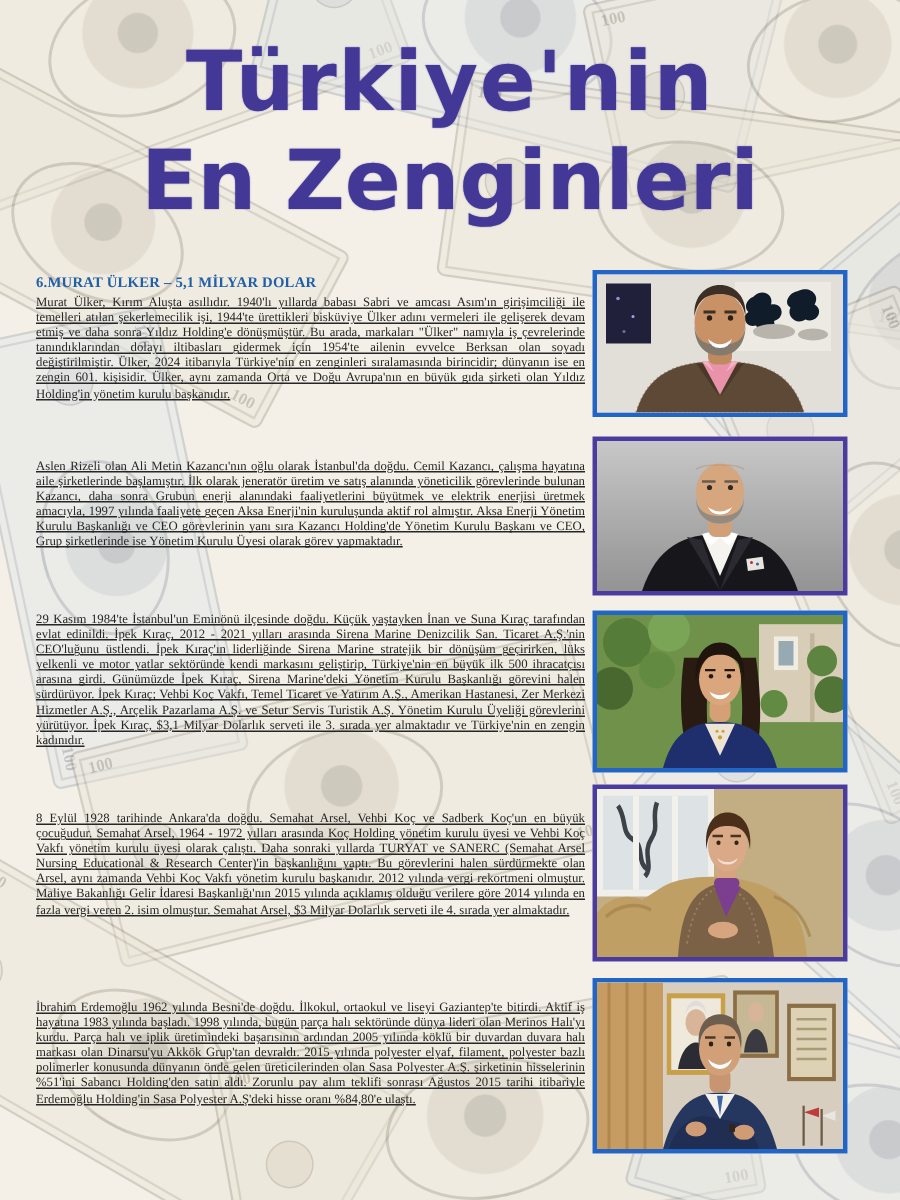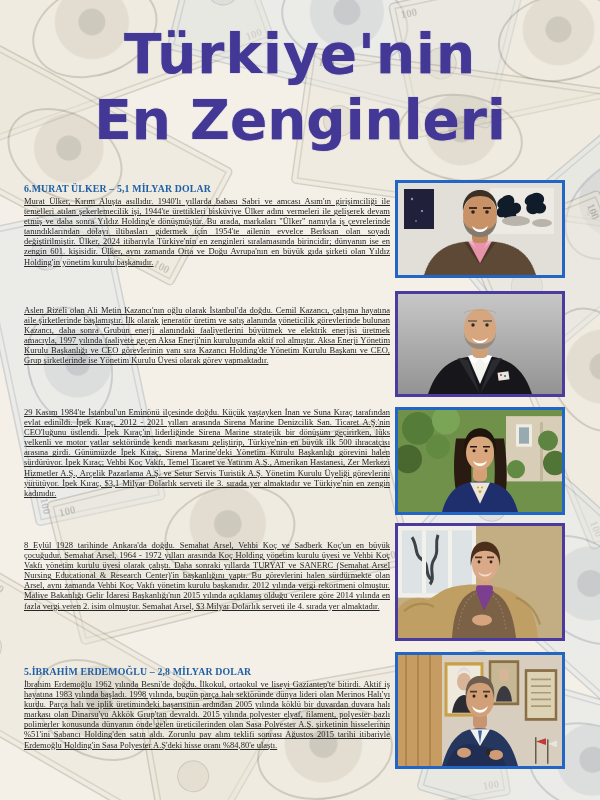--- a/index.html
+++ b/index.html
@@ -114,21 +114,20 @@
 
   <section class="sec" style="top:407px">
     <p>29 Kasım 1984'te İstanbul'un Eminönü ilçesinde doğdu. Küçük yaştayken İnan ve Suna Kıraç tarafından evlat edinildi. İpek Kıraç, 2012 - 2021 yılları arasında Sirena Marine Denizcilik San. Ticaret A.Ş.'nin CEO'luğunu üstlendi. İpek Kıraç'ın liderliğinde Sirena Marine stratejik bir dönüşüm geçirirken, lüks yelkenli ve motor yatlar sektöründe kendi markasını geliştirip, Türkiye'nin en büyük ilk 500 ihracatçısı arasına girdi. Günümüzde İpek Kıraç, Sirena Marine'deki Yönetim Kurulu Başkanlığı görevini halen sürdürüyor. İpek Kıraç; Vehbi Koç Vakfı, Temel Ticaret ve Yatırım A.Ş., Amerikan Hastanesi, Zer Merkezi Hizmetler A.Ş., Arçelik Pazarlama A.Ş. ve Setur Servis Turistik A.Ş. Yönetim Kurulu Üyeliği görevlerini yürütüyor. İpek Kıraç, $3,1 Milyar Dolarlık serveti ile 3. sırada yer almaktadır ve Türkiye'nin en zengin kadınıdır.</p>
   </section>
 
   <section class="sec" style="top:540px">
     <p>8 Eylül 1928 tarihinde Ankara'da doğdu. Semahat Arsel, Vehbi Koç ve Sadberk Koç'un en büyük çocuğudur. Semahat Arsel, 1964 - 1972 yılları arasında Koç Holding yönetim kurulu üyesi ve Vehbi Koç Vakfı yönetim kurulu üyesi olarak çalıştı. Daha sonraki yıllarda TURYAT ve SANERC (Semahat Arsel Nursing Educational &amp; Research Center)'in başkanlığını yaptı. Bu görevlerini halen sürdürmekte olan Arsel, aynı zamanda Vehbi Koç Vakfı yönetim kurulu başkanıdır. 2012 yılında vergi rekortmeni olmuştur. Maliye Bakanlığı Gelir İdaresi Başkanlığı'nın 2015 yılında açıklamış olduğu verilere göre 2014 yılında en fazla vergi veren 2. isim olmuştur. Semahat Arsel, $3 Milyar Dolarlık serveti ile 4. sırada yer almaktadır.</p>
   </section>
 
   <section class="sec" style="top:666px">
-    <h2 class="h-blue">5.İBRAHİM ERDEMOĞLU – 2,8 MİLYAR DOLAR</h2>
     <p>İbrahim Erdemoğlu 1962 yılında Besni'de doğdu. İlkokul, ortaokul ve liseyi Gaziantep'te bitirdi. Aktif iş hayatına 1983 yılında başladı. 1998 yılında, bugün parça halı sektöründe dünya lideri olan Merinos Halı'yı kurdu. Parça halı ve iplik üretimindeki başarısının ardından 2005 yılında köklü bir duvardan duvara halı markası olan Dinarsu'yu Akkök Grup'tan devraldı. 2015 yılında polyester elyaf, filament, polyester bazlı polimerler konusunda dünyanın önde gelen üreticilerinden olan Sasa Polyester A.Ş. şirketinin hisselerinin %51'ini Sabancı Holding'den satın aldı. Zorunlu pay alım teklifi sonrası Ağustos 2015 tarihi itibariyle Erdemoğlu Holding'in Sasa Polyester A.Ş'deki hisse oranı %84,80'e ulaştı.</p>
   </section>
 
   <div class="photo pb-blue" style="top:180px;height:98px">
     <svg viewBox="0 0 164 92" preserveAspectRatio="none">
       <rect width="164" height="92" fill="#e2dfd9"></rect>
       <rect x="6" y="6" width="30" height="40" fill="#20203a"></rect>
       <circle cx="14" cy="16" r="1.2" fill="#8f8fd0"></circle>
         <circle cx="24" cy="28" r="1" fill="#b0a0e0"></circle>
         <circle cx="18" cy="38" r="1" fill="#7070b0"></circle>

